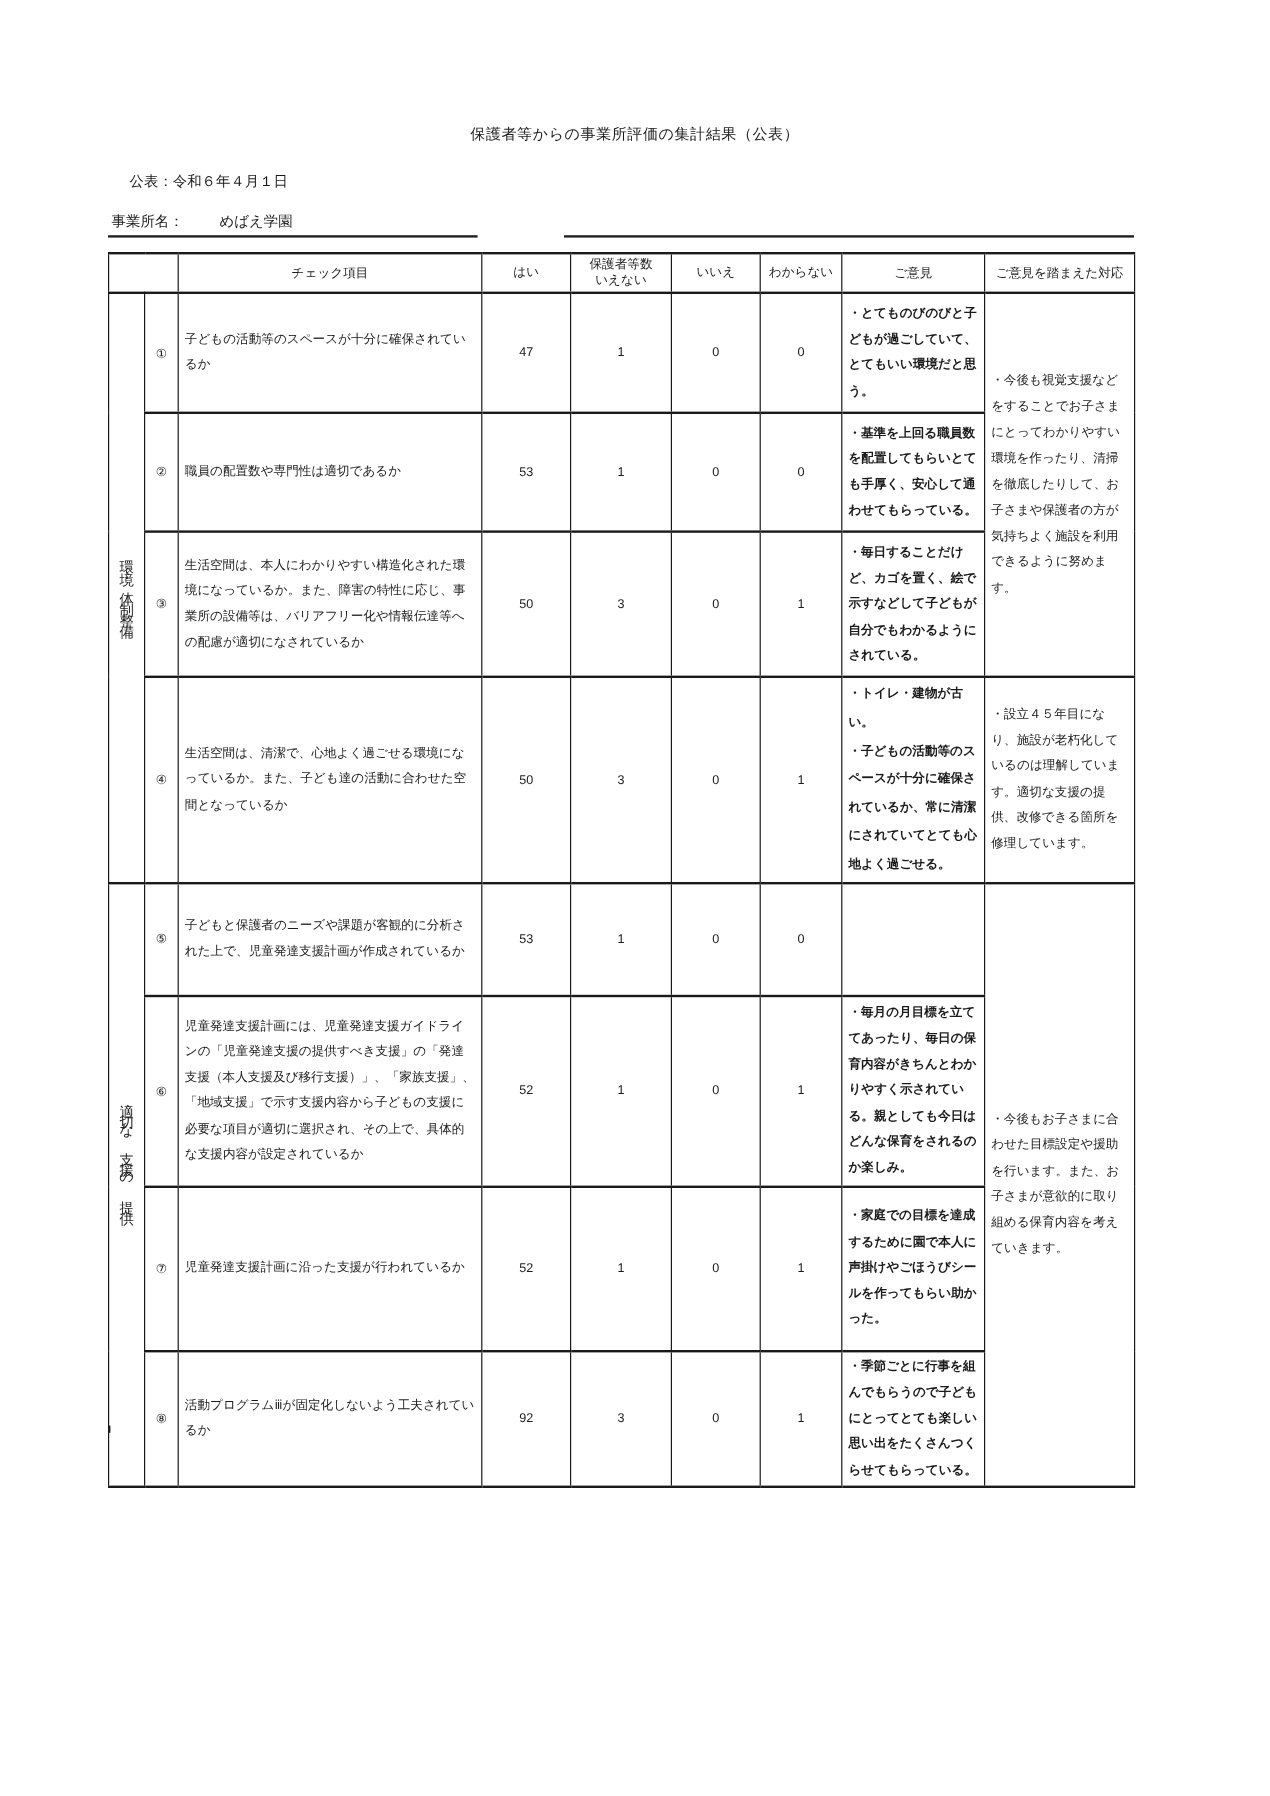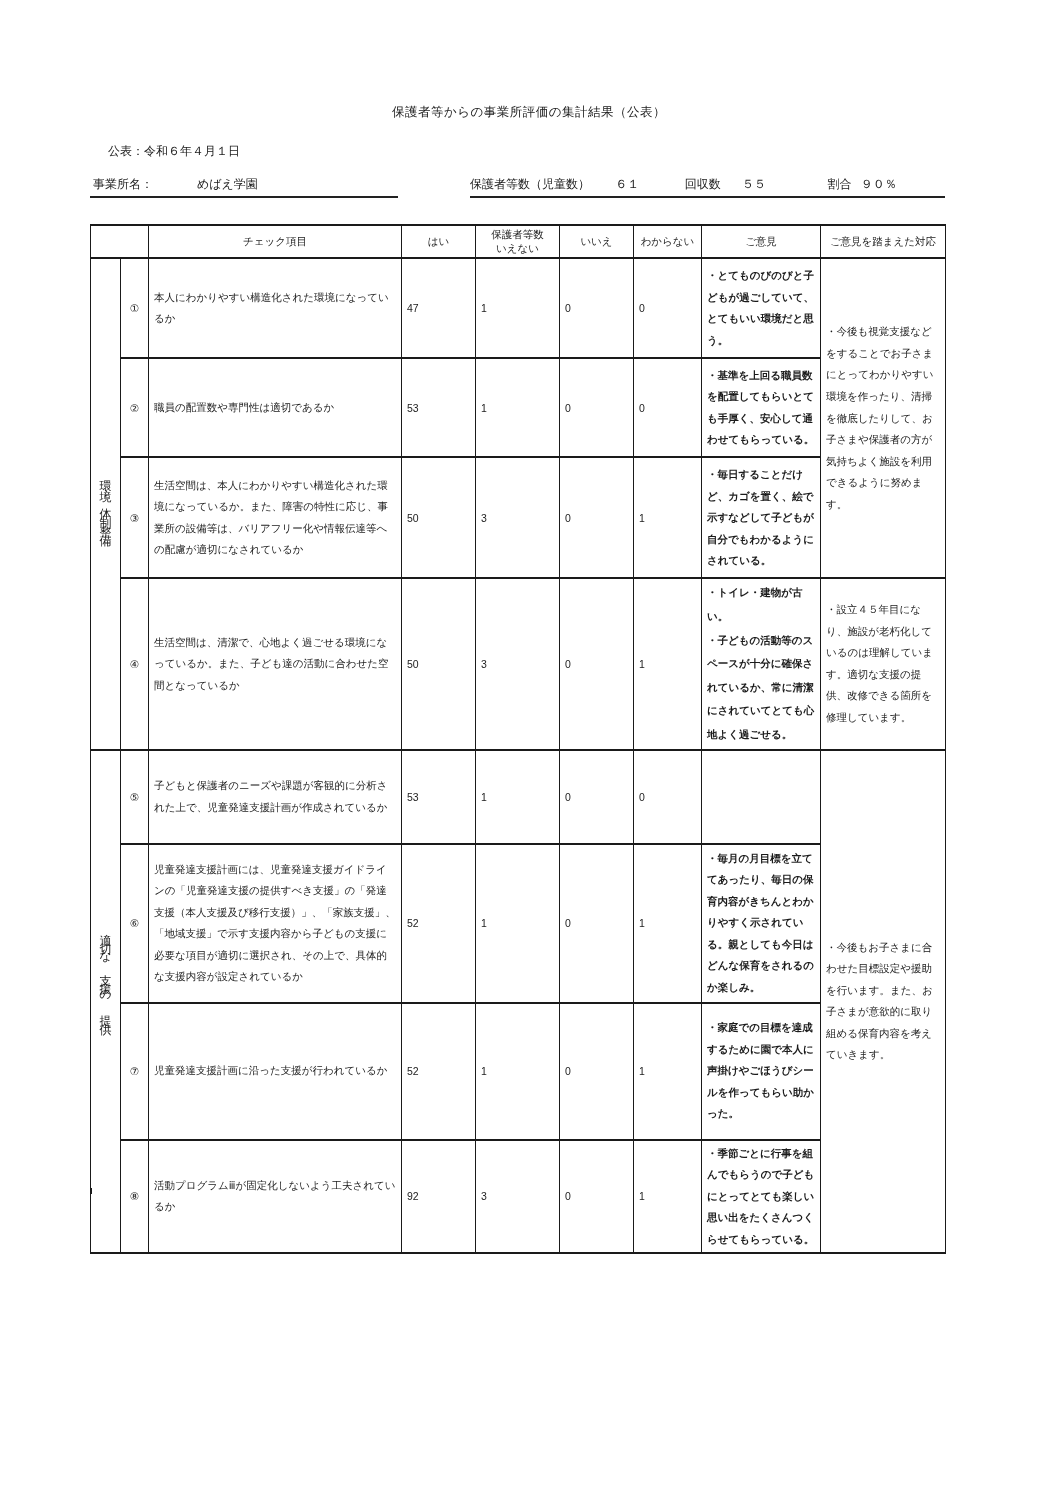--- a/index.html
+++ b/index.html
@@ -10,48 +10,48 @@
     font-family:"Liberation Sans", sans-serif;
     color:#1b1b1b;
     overflow:hidden;
   }
   .doc-title{
     position:absolute;top:104px;left:0;width:1058px;
     text-align:center;font-size:12.5px;letter-spacing:0.5px;
   }
   .publish-line{position:absolute;top:143px;left:108px;font-size:12px;}
   .office-line{position:absolute;top:176px;left:93px;font-size:12px;}
-  .office-line .office-name{margin-left:44px;font-family:Liberation Serif, serif;}
+  .office-line .office-name{margin-left:30px;font-family:Liberation Serif, serif;}
   .stats-line{position:absolute;top:176px;left:470px;font-size:12px;white-space:nowrap;}
   .stats-line span{display:inline-block;}
   .stat-parents-value{margin-left:22px;}
   .stat-collected-label{margin-left:42px;}
   .stat-collected-value{margin-left:18px;}
   .stat-rate-label{margin-left:58px;}
   .stat-rate-value{margin-left:6px;}
   .rule{position:absolute;height:0;border-top:2.5px solid #222;}
   .rule-office{top:196px;left:90px;width:308px;}
   .rule-stats{top:196px;left:470px;width:475px;}
 
   table.eval{
-    position:absolute;left:90px;top:224px;
+    position:absolute;left:90px;top:210px;
     border-collapse:collapse;table-layout:fixed;width:855px;
   }
   table.eval td{
     border-left:1px solid #1a1a1a;border-right:1px solid #1a1a1a;
     border-top:2px solid #1a1a1a;border-bottom:2px solid #1a1a1a;
     padding:2px 5px;font-size:10.5px;vertical-align:middle;
     overflow:hidden;
   }
   td.edge-l{border-left-width:2px;}
   td.edge-r{border-right-width:2px;}
   td.hdr{text-align:center;font-size:11px;padding:1px 2px;}
   td.hdr-sm{font-size:8px;line-height:1.3;white-space:pre-line;}
   td.numcell{text-align:center;font-size:11px;padding:0;}
-  td.cnt{font-size:11px;}
+  td.cnt{text-align:center;font-size:11px;}
   td.item{line-height:2.05;padding:3px 6px;}
   td.opinion{line-height:2.05;padding:3px 4px;white-space:pre-line;font-weight:bold;}
   td.opinion-sm{font-size:9px;line-height:2.25;}
   td.resp{line-height:2.05;padding:3px 4px;vertical-align:middle;}
   td.catcell{padding:0;text-align:center;}
   td.cat-cont{border-bottom:none;vertical-align:bottom;}
   .vlabel{
     writing-mode:vertical-rl;text-orientation:upright;
     font-size:12px;letter-spacing:9px;line-height:1;
     display:inline-block;
@@ -66,28 +66,20 @@
 
 <div class="page">
 
   <div class="doc-title">保護者等からの事業所評価の集計結果（公表）</div>
   <div class="publish-line">公表：令和６年４月１日</div>
 
   <div class="office-line">
     <span>事業所名：</span><span class="office-name">めばえ学園</span>
   </div>
 
-  <div class="stats-line">
-    <span>保護者等数（児童数）</span>
-    <span class="stat-parents-value">６１</span>
-    <span class="stat-collected-label">回収数</span>
-    <span class="stat-collected-value">５５</span>
-    <span class="stat-rate-label">割合</span>
-    <span class="stat-rate-value">９０％</span>
-  </div>
 
   <div class="rule rule-office"></div>
   <div class="rule rule-stats"></div>
 
   <table class="eval">
     <colgroup>
       <col style="width:30px">
         <col style="width:28px">
         <col style="width:253px">
       <col style="width:74px">
@@ -106,21 +98,21 @@
 いえない</td>
       <td class="hdr hdr-sm">いいえ</td>
       <td class="hdr hdr-sm">わからない</td>
       <td class="hdr">ご意見</td>
       <td class="hdr edge-r">ご意見を踏まえた対応</td>
     </tr>
 
     <tr style="height:100px">
       <td class="catcell edge-l" rowspan="4"><span class="vlabel">環境・体制整備</span></td>
       <td class="numcell">①</td>
-      <td class="item">本人にわかりやすい構造化された環境になっているか</td>
+      <td class="item">子どもの活動等のスペースが十分に確保されているか</td>
       <td class="cnt">47</td>
       <td class="cnt">1</td>
       <td class="cnt">0</td>
       <td class="cnt">0</td>
       <td class="opinion">・とてものびのびと子どもが過ごしていて、とてもいい環境だと思う。</td>
       <td class="resp edge-r" rowspan="3">・今後も視覚支援などをすることでお子さまにとってわかりやすい環境を作ったり、清掃を徹底したりして、お子さまや保護者の方が気持ちよく施設を利用できるように努めます。</td>
     </tr>
     <tr style="height:99px">
       <td class="numcell">②</td>
       <td class="item">職員の配置数や専門性は適切であるか</td>

